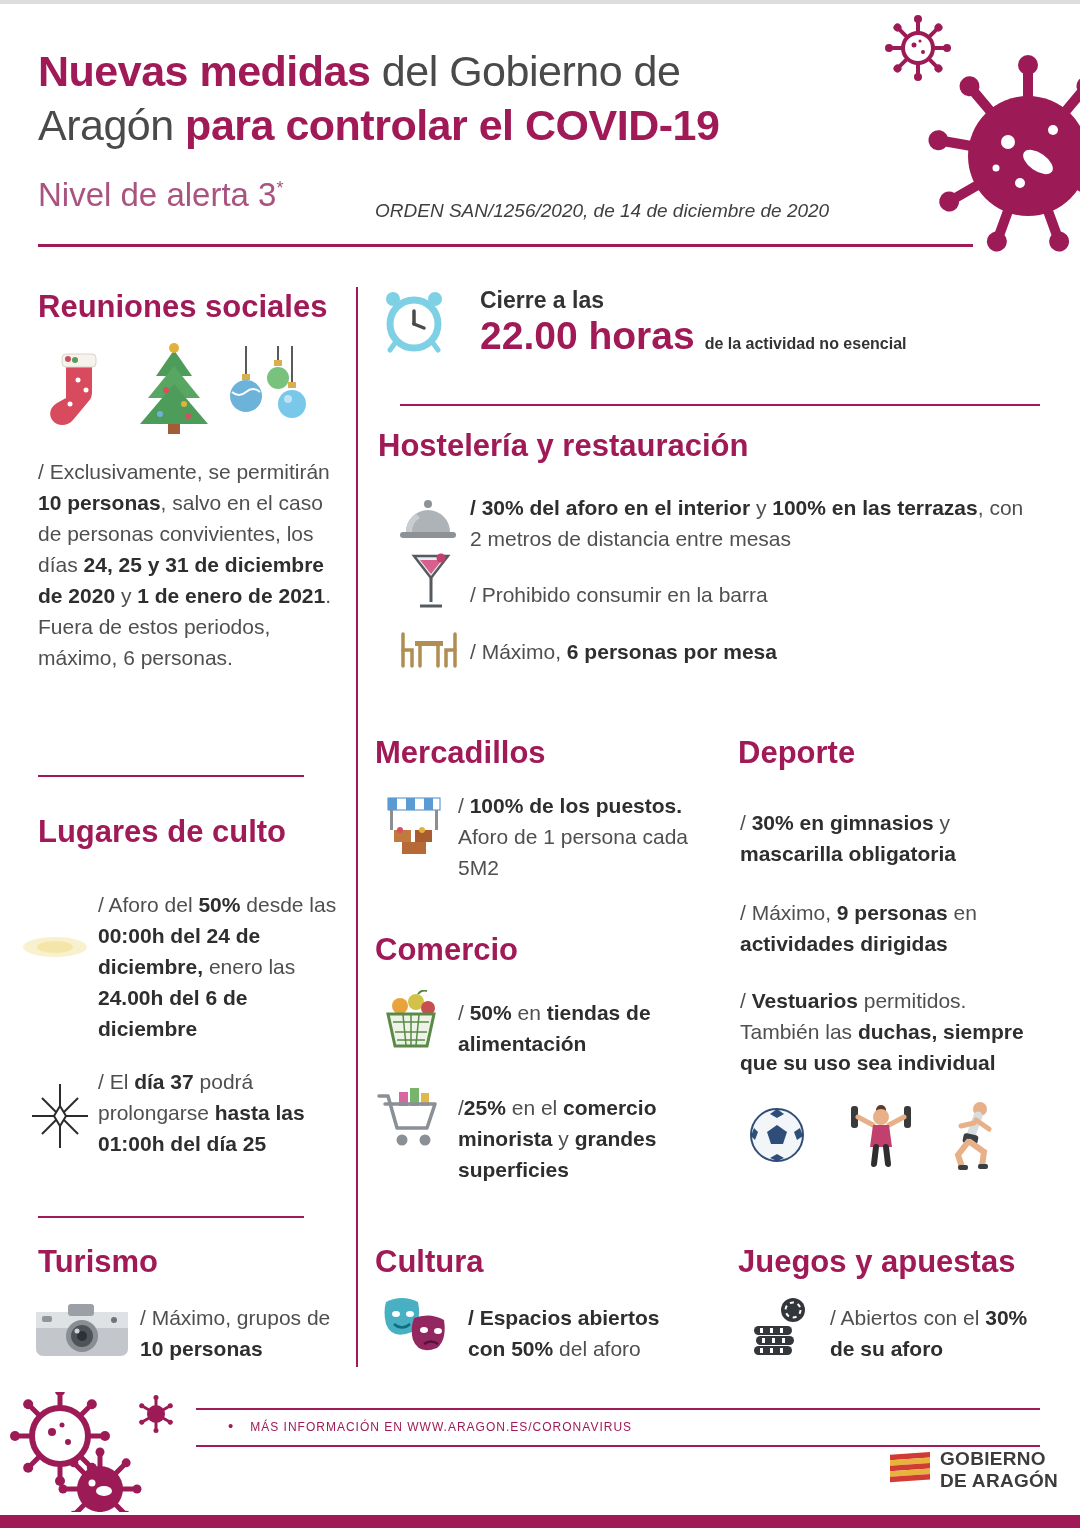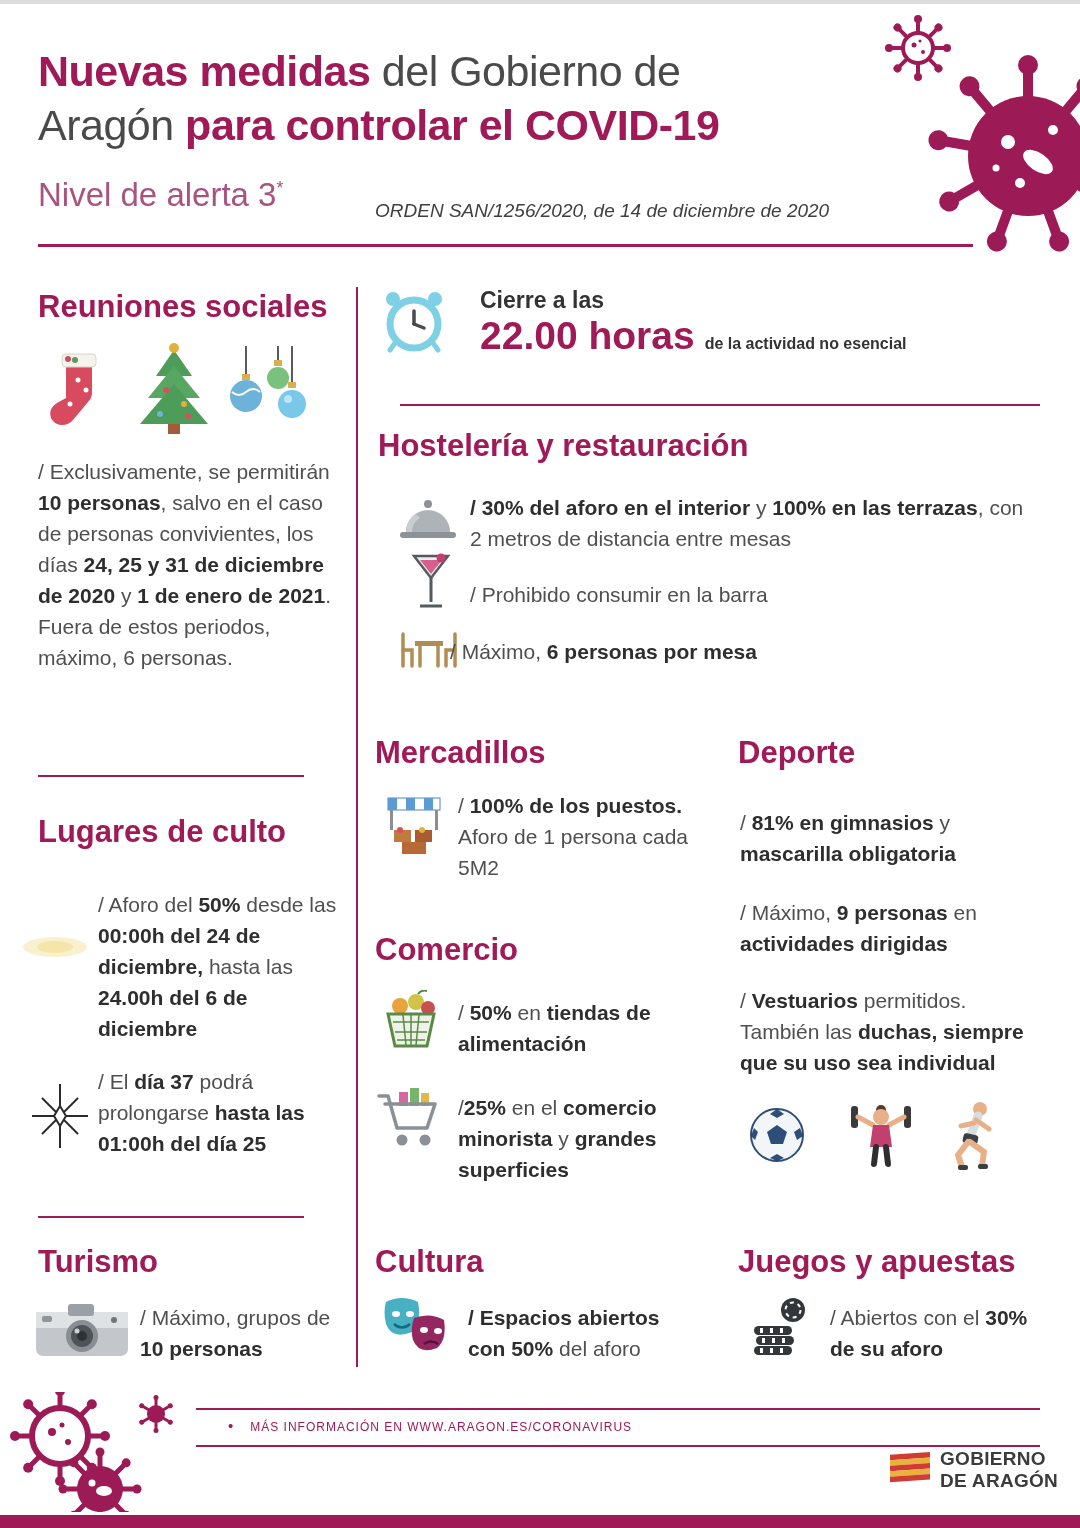--- a/index.html
+++ b/index.html
@@ -142,21 +142,21 @@
     <div class="abs hr" style="left:38px;top:771px;width:266px"></div>
   </div>
 
   <div class="sec">
     <div class="abs sec-h" style="left:38px;top:810px">Lugares de culto</div>
 
     <svg class="abs" style="left:20px;top:928px" width="70" height="30" viewBox="0 0 70 30">
       <ellipse cx="35" cy="15" rx="32" ry="10" fill="#f7ecc0" opacity="0.8"></ellipse>
       <ellipse cx="35" cy="15" rx="18" ry="6" fill="#f3e3a0" opacity="0.8"></ellipse>
     </svg>
-    <div class="abs body-txt" style="left:98px;top:885px;width:245px"><span>/ Aforo del </span><span class="b">50%</span><span>  desde las </span><span class="b">00:00h del 24 de diciembre,</span><span> hasta las </span><span class="b">24.00h del 6 de diciembre</span></div>
+    <div class="abs body-txt" style="left:98px;top:885px;width:245px"><span>/ Aforo del </span><span class="b">50%</span><span>  desde las </span><span class="b">00:00h del 24 de diciembre,</span><span> enero las </span><span class="b">24.00h del 6 de diciembre</span></div>
 
     <svg class="abs" style="left:26px;top:1078px" width="68" height="68" viewBox="0 0 68 68">
       <g stroke="#2b2b2b" stroke-width="2">
         <line x1="34" y1="2" x2="34" y2="66"></line>
         <line x1="6" y1="34" x2="62" y2="34"></line>
         <line x1="16" y1="16" x2="52" y2="52"></line>
         <line x1="52" y1="16" x2="16" y2="52"></line>
       </g>
       <polygon points="34,24 40,34 34,44 28,34" fill="#fff" stroke="#2b2b2b" stroke-width="2"></polygon>
     </svg>
@@ -231,21 +231,21 @@
       <g stroke="#b08d52" stroke-width="3.5" fill="none" stroke-linecap="round">
         <line x1="5" y1="10" x2="5" y2="42"></line>
           <path d="M5 26 h9 v16"></path>
         <line x1="57" y1="10" x2="57" y2="42"></line>
           <path d="M57 26 h-9 v16"></path>
         <line x1="22" y1="20" x2="22" y2="42"></line>
           <line x1="40" y1="20" x2="40" y2="42"></line>
       </g>
       <rect x="17" y="17" width="28" height="5" fill="#b08d52"></rect>
     </svg>
-    <div class="abs body-txt" style="left:450px;top:632px;width:570px"><span>/ Máximo, </span><span class="b">6 personas por mesa</span></div>
+    <div class="abs body-txt" style="left:470px;top:632px;width:570px"><span>/ Máximo, </span><span class="b">6 personas por mesa</span></div>
   </div>
 
   
   <div class="sec">
     <div class="abs sec-h" style="left:375px;top:731px">Mercadillos</div>
     <svg class="abs" style="left:382px;top:790px" width="64" height="64" viewBox="0 0 64 64">
       <rect x="6" y="4" width="52" height="12" fill="#fff" stroke="#4a88c8"></rect>
       <g fill="#5a9bd4">
           <rect x="6" y="4" width="9" height="12"></rect>
           <rect x="24" y="4" width="9" height="12"></rect>
@@ -306,21 +306,21 @@
       <ellipse cx="44" cy="34" rx="4" ry="3" fill="#fff"></ellipse>
         <ellipse cx="58" cy="35" rx="4" ry="3" fill="#fff"></ellipse>
       <path d="M44 48 q7 -5 14 0" stroke="#5a1038" stroke-width="2.5" fill="none"></path>
     </svg>
     <div class="abs body-txt" style="left:468px;top:1298px;width:230px"><span class="b">/ Espacios abiertos con 50%</span><span> del aforo</span></div>
   </div>
 
   
   <div class="sec">
     <div class="abs sec-h" style="left:738px;top:731px">Deporte</div>
-    <div class="abs body-txt" style="left:740px;top:803px;width:300px"><span>/ </span><span class="b">81% en gimnasios</span><span> y </span><span class="b">mascarilla obligatoria</span></div>
+    <div class="abs body-txt" style="left:740px;top:803px;width:300px"><span>/ </span><span class="b">30% en gimnasios</span><span> y </span><span class="b">mascarilla obligatoria</span></div>
     <div class="abs body-txt" style="left:740px;top:893px;width:300px"><span>/ Máximo, </span><span class="b">9 personas</span><span> en </span><span class="b">actividades dirigidas</span></div>
     <div class="abs body-txt" style="left:740px;top:981px;width:305px"><span>/ </span><span class="b">Vestuarios</span><span> permitidos. También las </span><span class="b">duchas, siempre que su uso sea individual</span></div>
 
     <svg class="abs" style="left:748px;top:1102px" width="58" height="58" viewBox="0 0 58 58">
       <circle cx="29" cy="29" r="26" fill="#f2f6f9" stroke="#2f4d79" stroke-width="2"></circle>
       <polygon points="29,19 39,26 35,38 23,38 19,26" fill="#2f4d79"></polygon>
       <polygon points="29,3 36,8 29,12 22,8" fill="#2f4d79"></polygon>
       <polygon points="52,22 55,30 49,34 46,26" fill="#2f4d79"></polygon>
       <polygon points="6,22 10,26 7,34 3,30" fill="#2f4d79"></polygon>
       <polygon points="22,52 29,48 36,52 29,55" fill="#2f4d79"></polygon>

